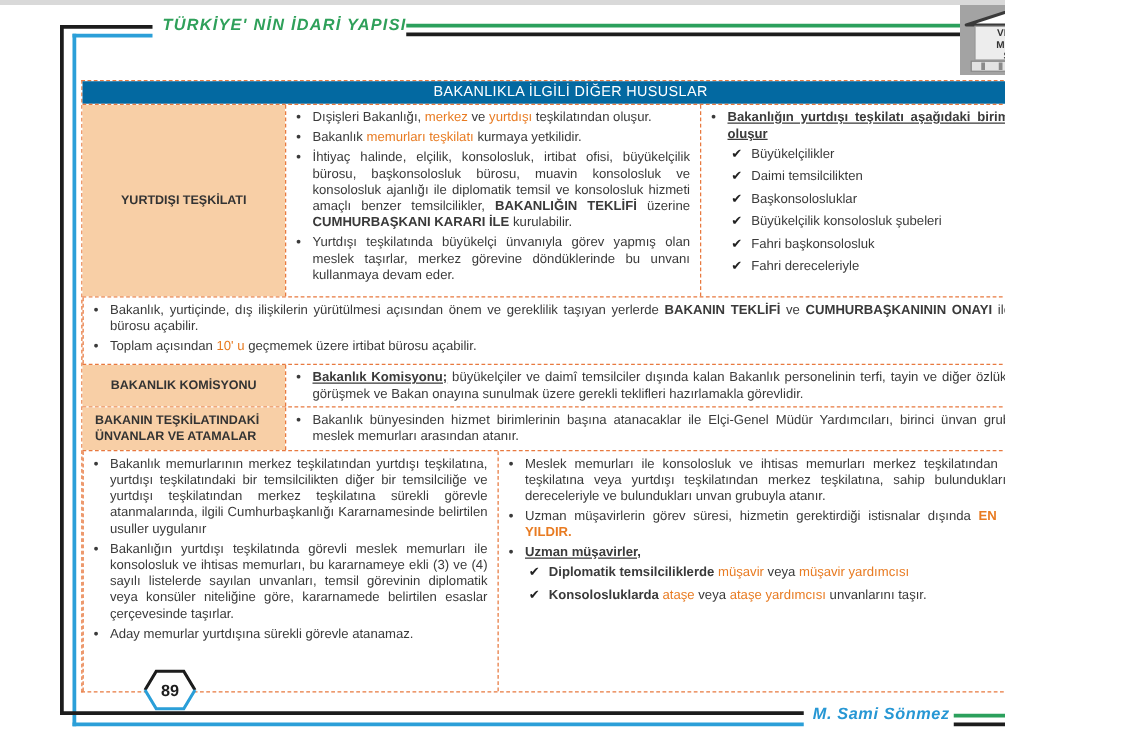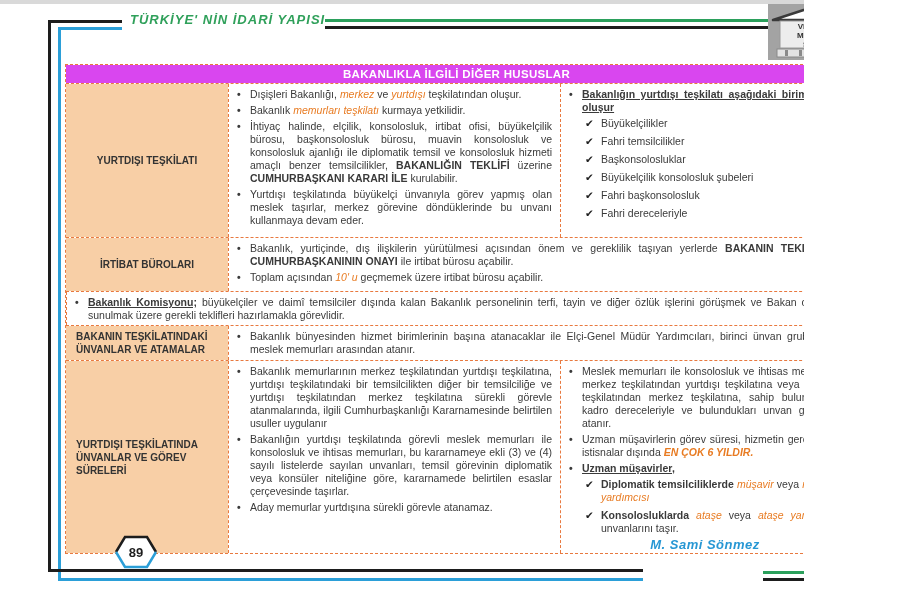--- a/index.html
+++ b/index.html
@@ -10,41 +10,41 @@
   .ln{position:absolute;}
   .ln.black{background:#1d1d1d;}
   .ln.blue{background:#2b9fd8;}
   .ln.green{background:#2ba05c;}
   
   .page-title{position:absolute;left:130px;top:12px;width:190px;text-align:center;
       color:#2fa05a;font-size:13px;font-weight:700;font-style:italic;letter-spacing:1px;white-space:nowrap;}
   .logo{position:absolute;left:768px;top:4px;width:96px;height:56px;background:#a3a3a3;}
   
   .tbl{position:absolute;left:65px;top:64px;width:783px;border:1px dashed #e8793f;background:#fff;box-sizing:border-box;}
-  .tbl-header{height:18px;background:#d946ef;color:#fff;font-weight:700;font-size:11.5px;
+  .tbl-header{height:18px;background:#0369a1;color:#fff;font-weight:400;font-size:11.5px;
       display:flex;align-items:center;justify-content:center;letter-spacing:.3px;}
   .row{display:flex;border-top:1px dashed #e8793f;box-sizing:border-box;}
   .cell-label{width:162px;flex:none;background:#f8cfa6;display:flex;align-items:center;justify-content:center;
       text-align:left;font-weight:700;font-size:10px;line-height:13px;padding:2px 10px;box-sizing:border-box;color:#333;}
   .cell-content{border-left:1px dashed #e8793f;padding:4px 8px;box-sizing:border-box;overflow:hidden;}
   .col-mid{width:332px;flex:none;}
   .col-right{flex:1;}
   .col-full{flex:1;}
   .item{display:flex;margin-bottom:3px;font-size:10.5px;line-height:13px;}
   .item:last-child{margin-bottom:0;}
   .item .marker{width:13px;flex:none;font-weight:700;}
   .item.check{margin-left:16px;margin-bottom:5px;}
   .item.check .marker{width:16px;color:#222;font-weight:400;}
   .txt{flex:1;text-align:justify;}
   .seg-b{font-weight:700;}
-  .seg-o{color:#e87b22;font-style:italic;}
+  .seg-o{color:#e87b22;}
   .seg-u{text-decoration:underline;}
   
   .badge{position:absolute;left:114px;top:535px;}
-  .author{position:absolute;left:645px;top:537px;width:120px;text-align:center;color:#2797d4;
+  .author{position:absolute;left:645px;top:563px;width:120px;text-align:center;color:#2797d4;
       font-size:13px;font-style:italic;font-weight:700;letter-spacing:.5px;white-space:nowrap;}
 </style>
 </head>
 <body>
 
 <div id="page">
   <div class="edge-strip"></div>
 
   <div class="ln black" style="left:48px;top:20px;width:74px;height:3px;"></div>
   <div class="ln blue" style="left:58px;top:27px;width:64px;height:3px;"></div>
@@ -108,21 +108,21 @@
           <div class="item bullet">
             <span class="marker">•</span>
             <span class="txt"><span class="seg-b seg-u">Bakanlığın yurtdışı teşkilatı aşağıdaki birimlerden oluşur</span></span>
           </div>
           <div class="item check">
             <span class="marker">✔</span>
             <span class="txt"><span>Büyükelçilikler</span></span>
           </div>
           <div class="item check">
             <span class="marker">✔</span>
-            <span class="txt"><span>Fahri temsilcilikler</span></span>
+            <span class="txt"><span>Daimi temsilcilikten</span></span>
           </div>
           <div class="item check">
             <span class="marker">✔</span>
             <span class="txt"><span>Başkonsolosluklar</span></span>
           </div>
           <div class="item check">
             <span class="marker">✔</span>
             <span class="txt"><span>Büyükelçilik konsolosluk şubeleri</span></span>
           </div>
           <div class="item check">
@@ -130,54 +130,53 @@
             <span class="txt"><span>Fahri başkonsolosluk</span></span>
           </div>
           <div class="item check">
             <span class="marker">✔</span>
             <span class="txt"><span>Fahri dereceleriyle</span></span>
           </div>
         </div>
     </div>
 
     <div class="row" style="height:54px;">
-      <div class="cell-label">İRTİBAT BÜROLARI</div>
       <div class="cell-content col-full">
           <div class="item bullet">
             <span class="marker">•</span>
             <span class="txt"><span>Bakanlık, yurtiçinde, dış ilişkilerin yürütülmesi açısından önem ve gereklilik taşıyan yerlerde </span><span class="seg-b">BAKANIN TEKLİFİ</span><span> ve </span><span class="seg-b">CUMHURBAŞKANININ ONAYI</span><span> ile irtibat bürosu açabilir.</span></span>
           </div>
           <div class="item bullet">
             <span class="marker">•</span>
             <span class="txt"><span>Toplam açısından </span><span class="seg-o">10' u</span><span> geçmemek üzere irtibat bürosu açabilir.</span></span>
           </div>
         </div>
     </div>
 
     <div class="row" style="height:34px;">
+      <div class="cell-label">BAKANLIK KOMİSYONU</div>
       <div class="cell-content col-full">
           <div class="item bullet">
             <span class="marker">•</span>
             <span class="txt"><span class="seg-b seg-u">Bakanlık Komisyonu;</span><span> büyükelçiler ve daimî temsilciler dışında kalan Bakanlık personelinin terfi, tayin ve diğer özlük işlerini görüşmek ve Bakan onayına sunulmak üzere gerekli teklifleri hazırlamakla görevlidir.</span></span>
           </div>
         </div>
     </div>
 
     <div class="row" style="height:35px;">
       <div class="cell-label">BAKANIN TEŞKİLATINDAKİ ÜNVANLAR VE ATAMALAR</div>
       <div class="cell-content col-full">
           <div class="item bullet">
             <span class="marker">•</span>
             <span class="txt"><span>Bakanlık bünyesinden hizmet birimlerinin başına atanacaklar ile Elçi-Genel Müdür Yardımcıları, birinci ünvan grubundaki meslek memurları arasından atanır.</span></span>
           </div>
         </div>
     </div>
 
     <div class="row" style="height:193px;">
-      <div class="cell-label">YURTDIŞI TEŞKİLATINDA ÜNVANLAR VE GÖREV SÜRELERİ</div>
       <div class="cell-content col-mid">
           <div class="item bullet">
             <span class="marker">•</span>
             <span class="txt"><span>Bakanlık memurlarının merkez teşkilatından yurtdışı teşkilatına, yurtdışı teşkilatındaki bir temsilcilikten diğer bir temsilciliğe ve yurtdışı teşkilatından merkez teşkilatına sürekli görevle atanmalarında, ilgili Cumhurbaşkanlığı Kararnamesinde belirtilen usuller uygulanır</span></span>
           </div>
           <div class="item bullet">
             <span class="marker">•</span>
             <span class="txt"><span>Bakanlığın yurtdışı teşkilatında görevli meslek memurları ile konsolosluk ve ihtisas memurları, bu kararnameye ekli (3) ve (4) sayılı listelerde sayılan unvanları, temsil görevinin diplomatik veya konsüler niteliğine göre, kararnamede belirtilen esaslar çerçevesinde taşırlar.</span></span>
           </div>
           <div class="item bullet">

